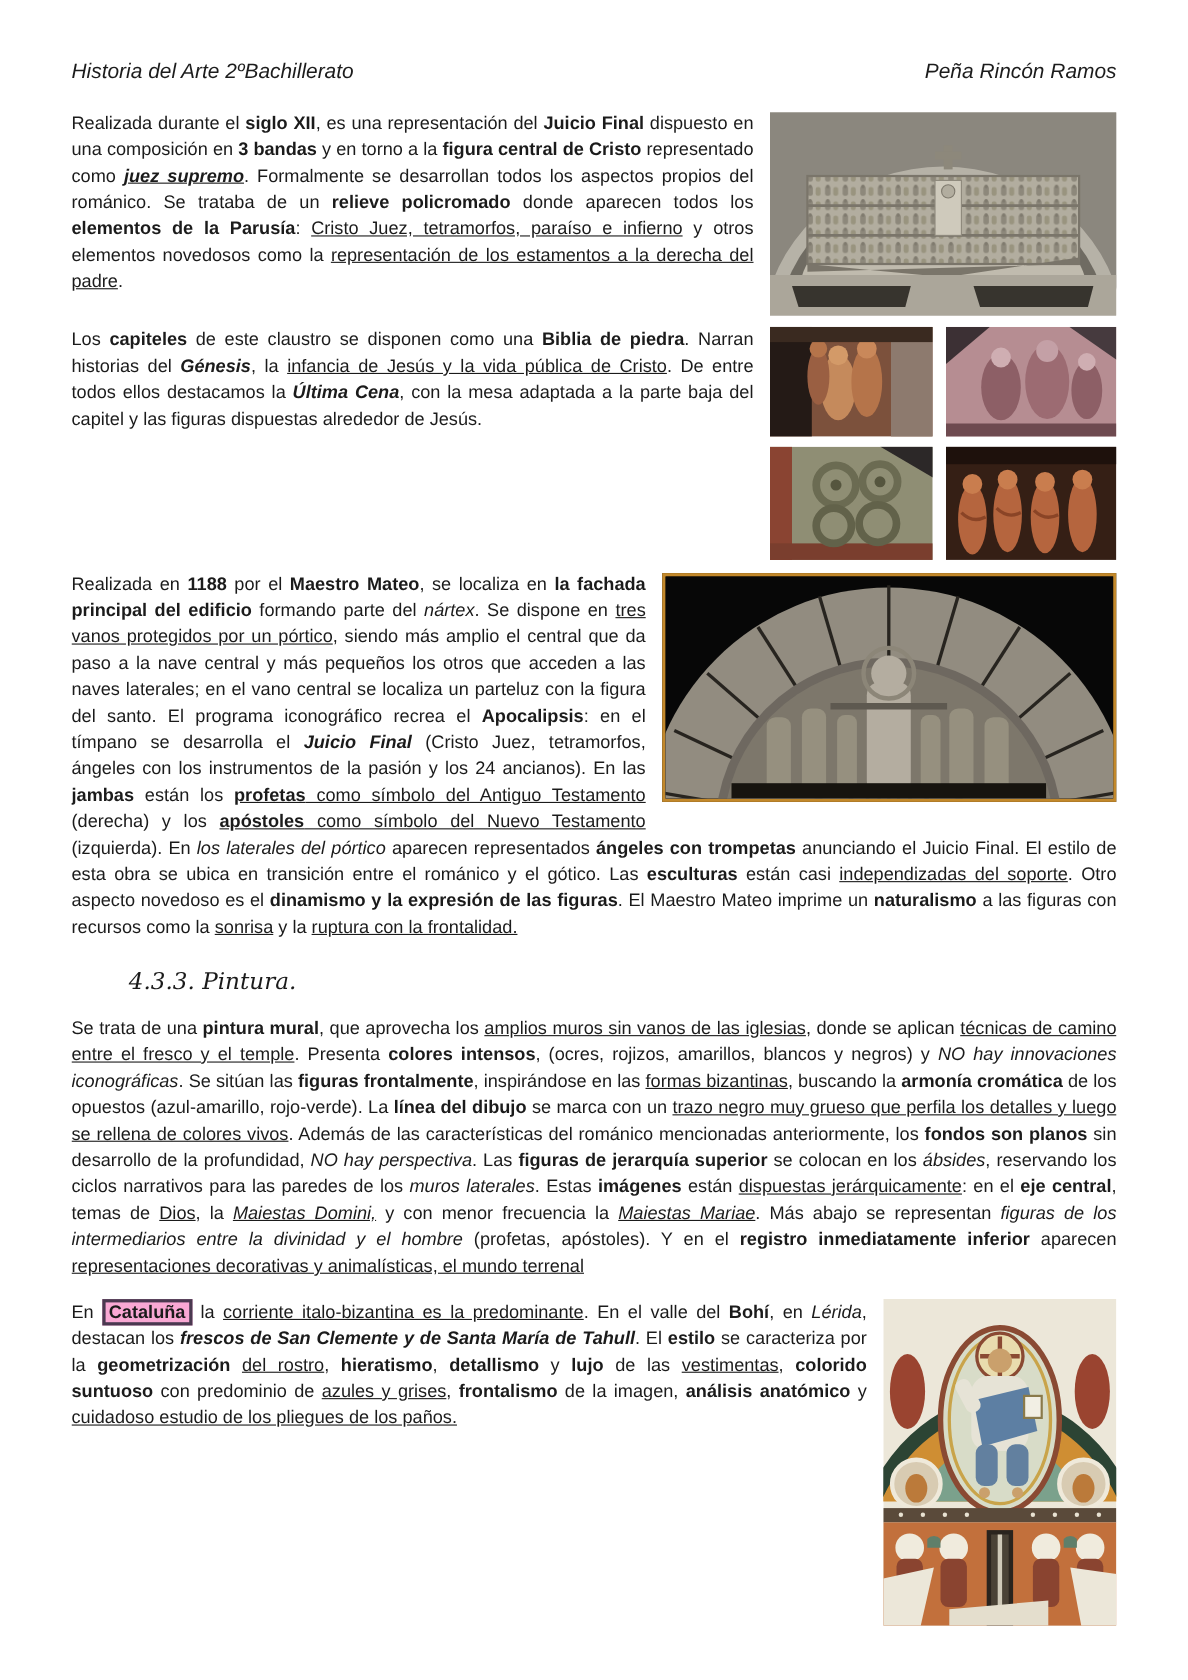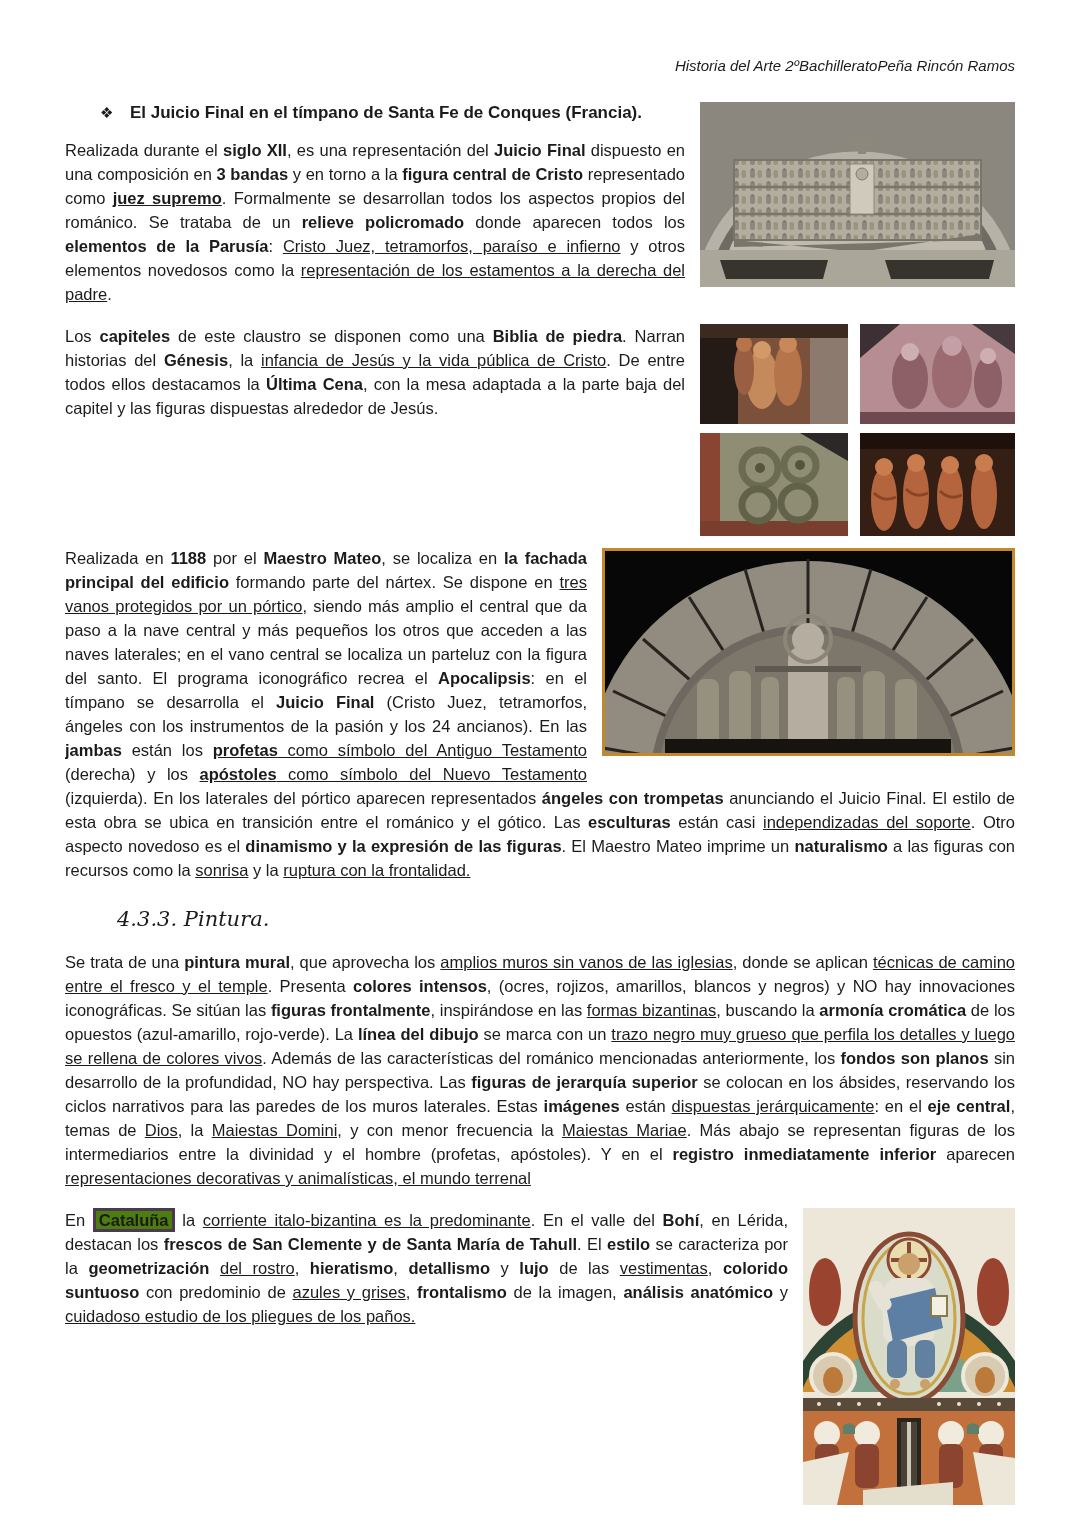--- a/index.html
+++ b/index.html
@@ -2,33 +2,33 @@
 <html><head>
 <meta charset="utf-8">
 <style>
   html,body{margin:0;padding:0;background:#ffffff;}
   body{
     width:1080px;height:1527px;box-sizing:border-box;
     padding:58px 65px 30px 65px;
     font-family:"Liberation Sans",sans-serif;
     color:#1b1b1b;font-size:16.5px;line-height:24px;
   }
-  .pagehead{display:flex;justify-content:flex-end;font-style:italic;
-    font-size:15px;line-height:16px;color:#1c1c1c;margin-bottom:26px;}
+  .pagehead{display:flex;justify-content:space-between;font-style:italic;
+    font-size:19px;line-height:16px;color:#1c1c1c;margin-bottom:26px;}
   section{overflow:hidden;}
   .clr{clear:both;height:0;}
   h3.bullet{font-size:17px;font-weight:bold;line-height:26px;
     margin:0 0 12px 0;padding-left:65px;text-indent:-30px;}
   h3.bullet .glyph{display:inline-block;width:30px;text-indent:0;
     font-weight:normal;font-size:15px;}
   p.body{margin:0 0 18px 0;text-align:justify;}
   .b{font-weight:bold;}
-  .i{}
+  .i{font-style:italic;}
   .u{text-decoration:underline;}
-  .box{border:3px solid #4a3950;background:#4d7c0f;padding:0 3px;font-weight:bold;}
+  .box{border:3px solid #4a3950;background:#f9a8d4;padding:0 3px;font-weight:bold;}
   h2.num-head{font-family:"DejaVu Serif",serif;font-style:italic;font-size:21px;
     line-height:26px;font-weight:normal;margin:6px 0 18px 52px;}
   h2.num-head .num{font-weight:normal;}
   h2.sub{margin-left:68px;margin-top:2px;margin-bottom:20px;}
   
   .ph{float:right;margin:2px 0 10px 15px;}
   .ph svg{display:block;}
   .tympanum{width:315px;height:185px;}
   .capgrid{width:315px;display:grid;grid-template-columns:148px 155px;
     grid-template-rows:100px 103px;gap:9px 12px;margin-top:0;}
@@ -66,21 +66,20 @@
       <rect x="150" y="62" width="24" height="50" fill="#cfcabc" stroke="#8d887b"></rect>
       <circle cx="162" cy="72" r="6" fill="#b2ad9f" stroke="#7f7a6e"></circle>
       <rect x="158" y="30" width="8" height="22" fill="#8d887b"></rect>
       <rect x="150" y="36" width="24" height="7" fill="#8d887b"></rect>
       <path d="M34,138 L160,150 L281,132 L281,138 L34,145 Z" fill="#7a756a"></path>
       <rect x="0" y="148" width="315" height="37" fill="#aba69a"></rect>
       <polygon points="20,158 128,158 123,177 26,177" fill="#37342e"></polygon>
       <polygon points="185,158 294,158 289,177 191,177" fill="#37342e"></polygon>
     </svg>
   </div>
-  <h3 class="bullet"><span class="glyph">❖</span><span><span class="b">El Juicio Final en el tímpano de Santa Fe de Conques (Francia).</span></span></h3>
   <p class="body"><span>Realizada durante el </span><span class="b">siglo XII</span><span>, es una representación del </span><span class="b">Juicio Final</span><span> dispuesto en una composición en </span><span class="b">3 bandas</span><span> y en torno a la </span><span class="b">figura central de Cristo</span><span> representado como </span><span class="b i u">juez supremo</span><span>. Formalmente se desarrollan todos los aspectos propios del románico. Se trataba de un </span><span class="b">relieve policromado</span><span> donde aparecen todos los </span><span class="b">elementos de la Parusía</span><span>: </span><span class="u">Cristo Juez, tetramorfos, paraíso e infierno</span><span> y otros elementos novedosos como la </span><span class="u">representación de los estamentos a la derecha del padre</span><span>.</span></p>
 </section>
 <div class="clr"></div>
 
 <section>
   <div class="ph capgrid">
     <div class="tile">
       <svg viewBox="0 0 148 100" width="148" height="100">
         <rect width="148" height="100" fill="#7c513c"></rect>
         <rect width="38" height="100" fill="#241a16"></rect>

